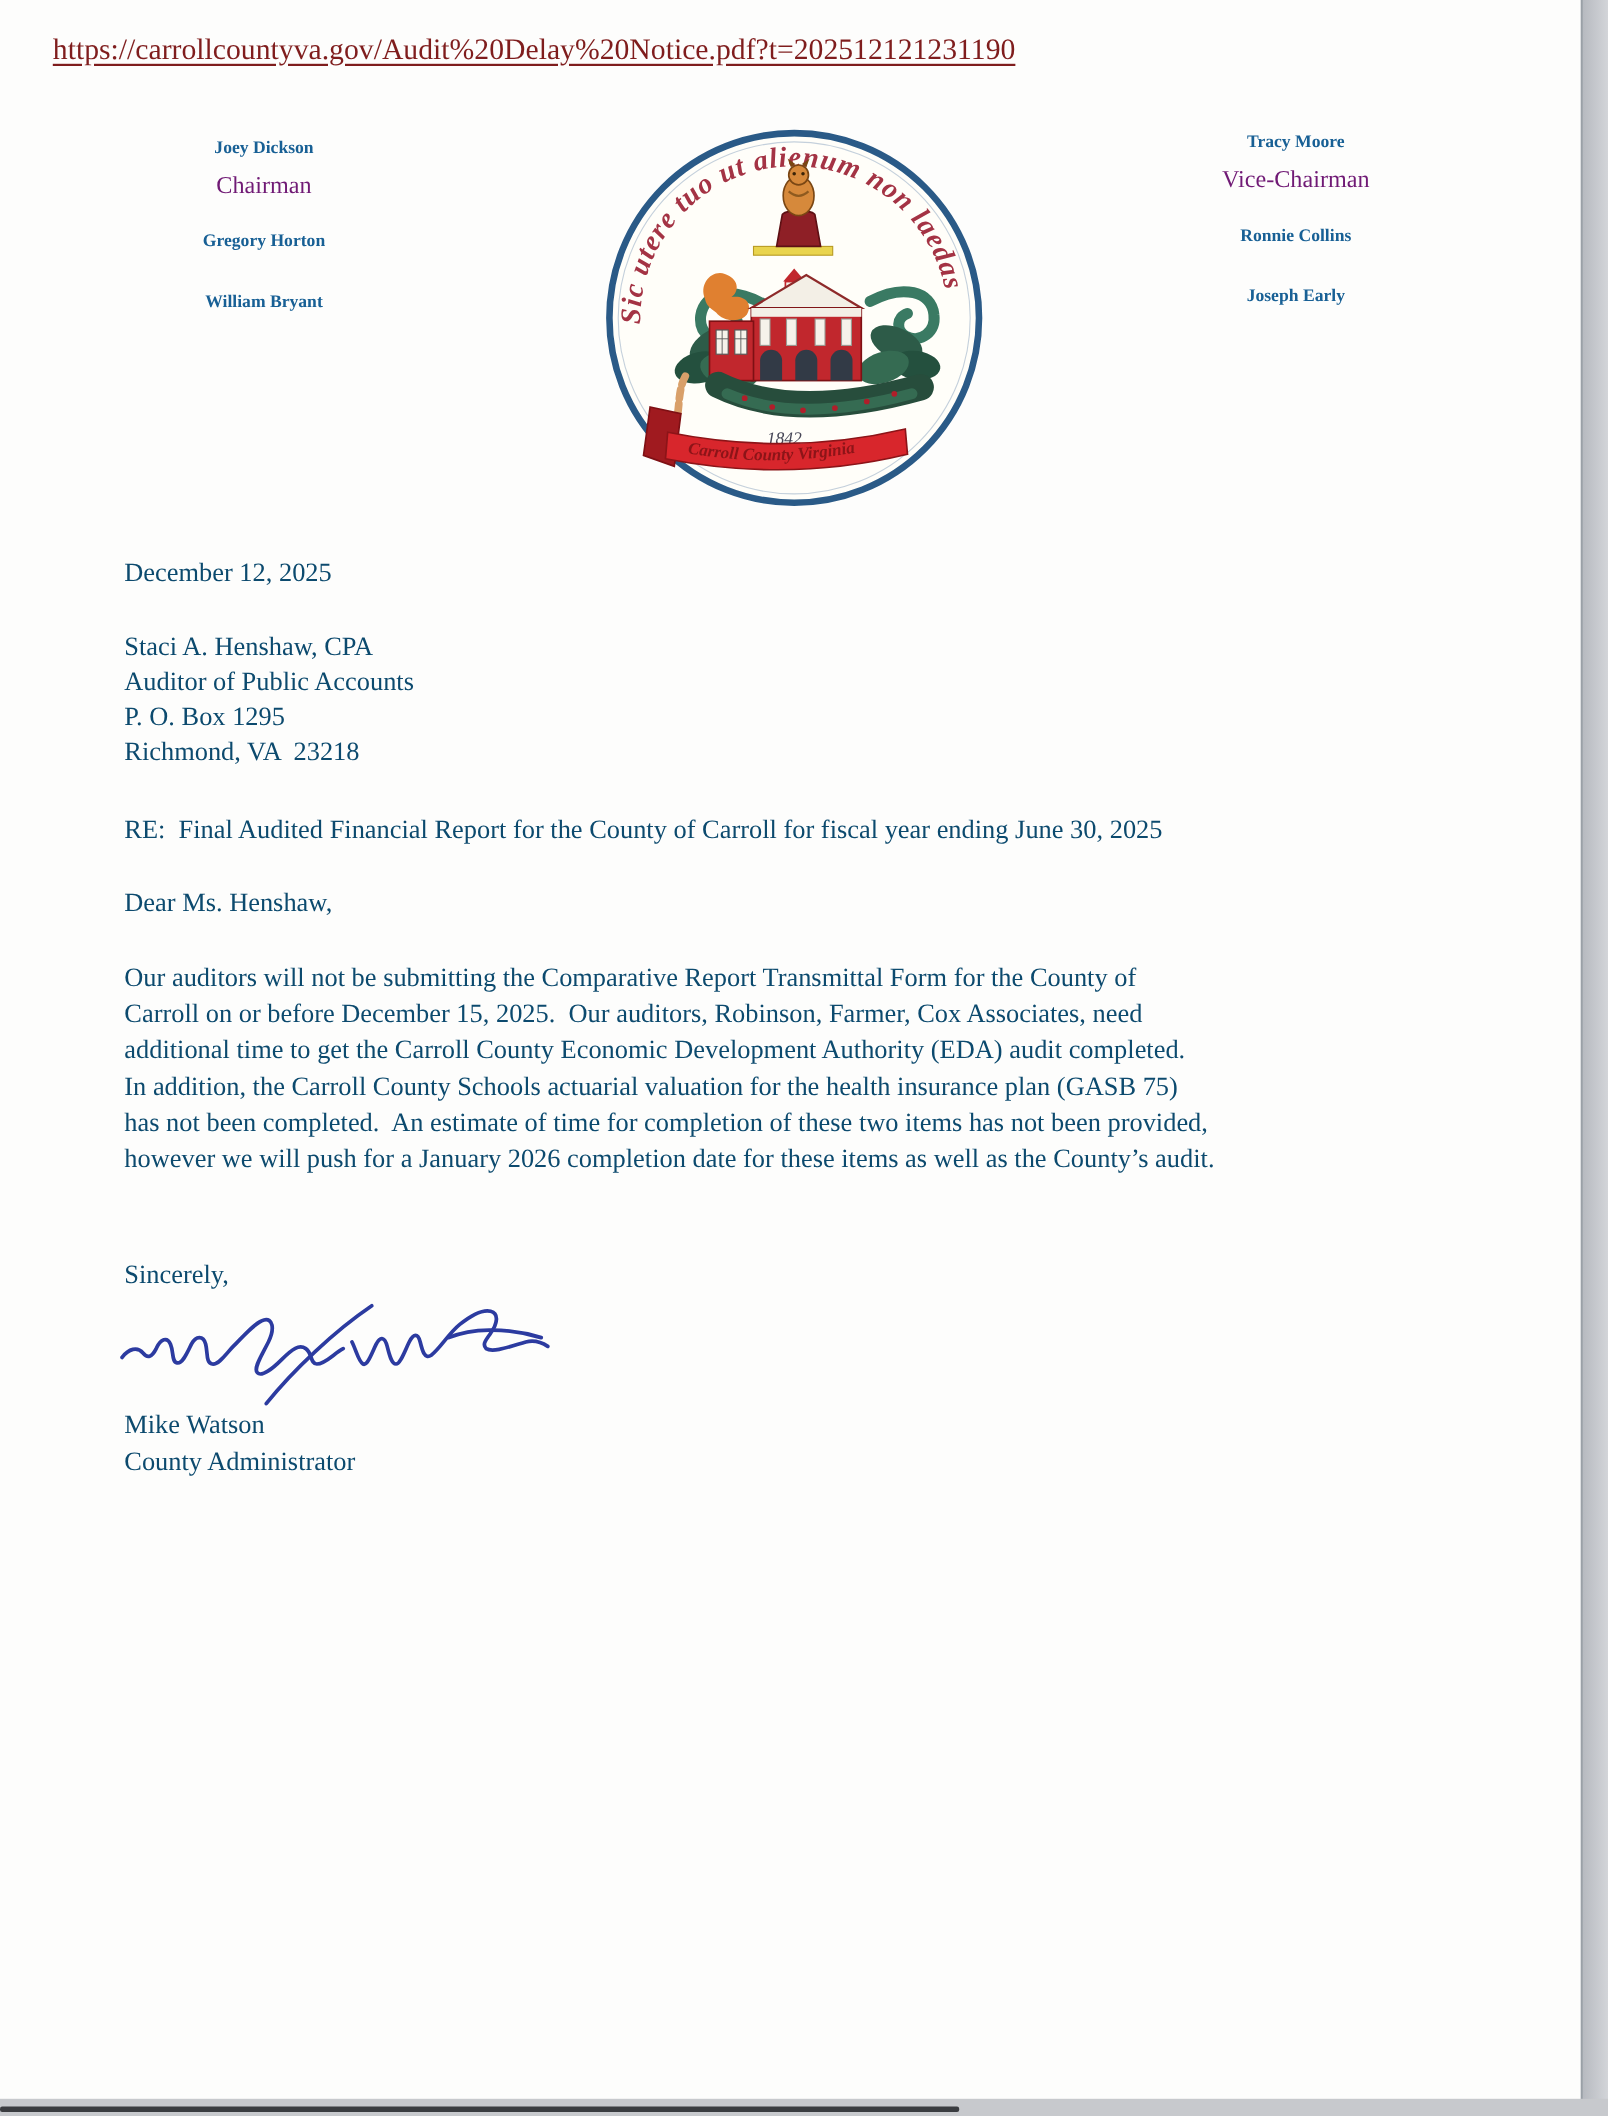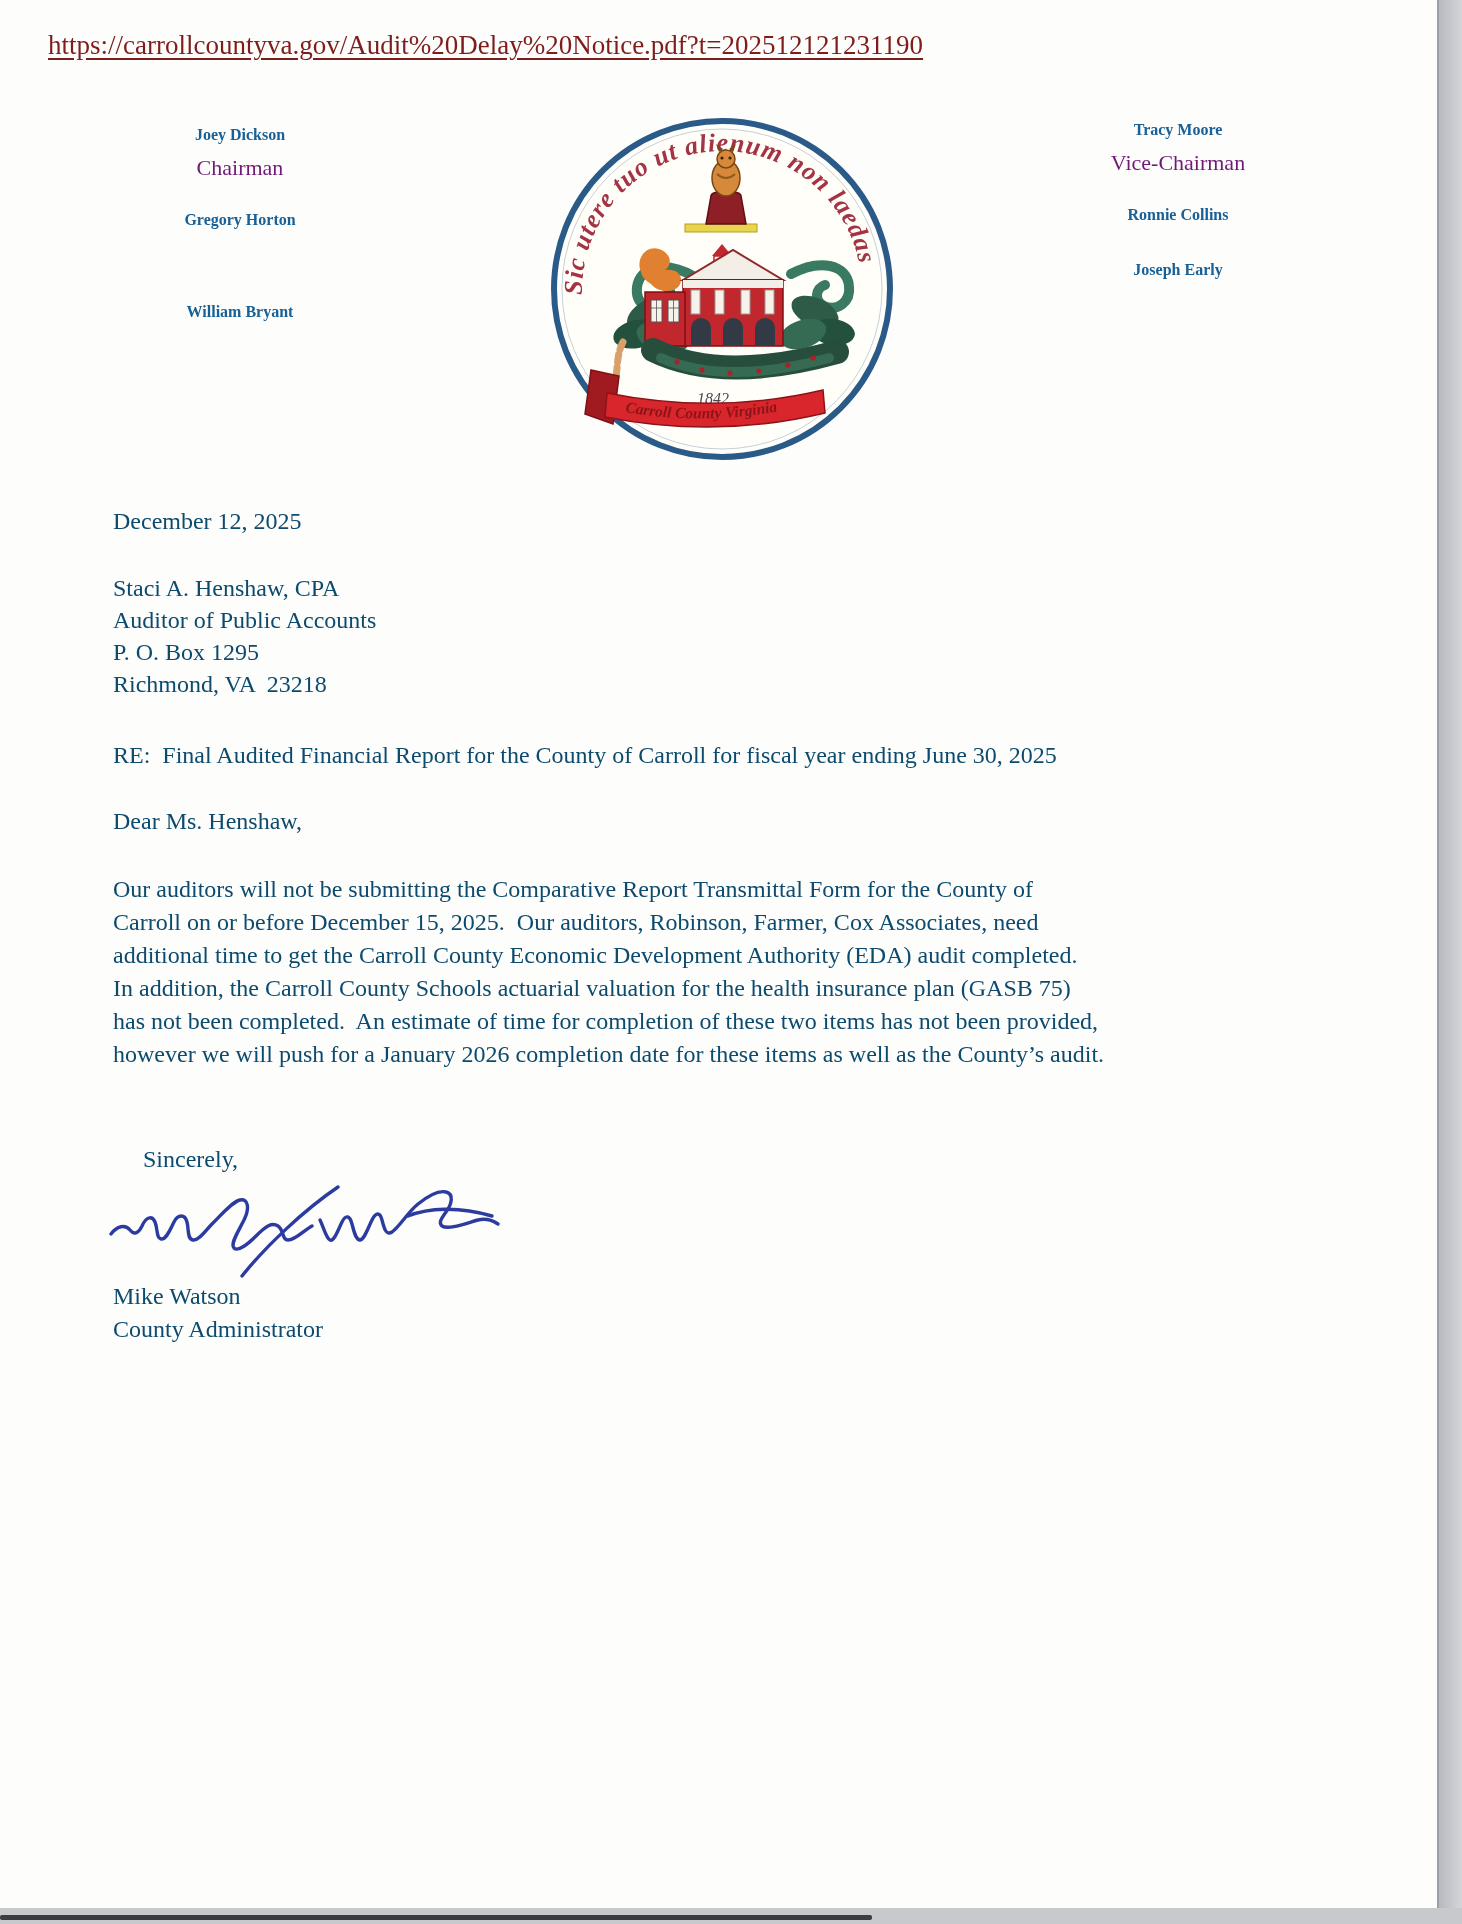--- a/index.html
+++ b/index.html
@@ -51,21 +51,21 @@
 </style>
 </head>
 <body>
 
 <a class="abs url-link" href="#">https://carrollcountyva.gov/Audit%20Delay%20Notice.pdf?t=202512121231190</a>
 
 <div class="abs officials col-left">
   <div class="name" style="top:126px;">Joey Dickson</div>
   <div class="title" style="top:155px;">Chairman</div>
   <div class="name" style="top:211px;">Gregory Horton</div>
-  <div class="name" style="top:266px;margin-top:37px;">William Bryant</div>
+  <div class="name" style="top:266px;">William Bryant</div>
 </div>
 
 <div class="abs officials col-right">
   <div class="name" style="top:121px;">Tracy Moore</div>
   <div class="title" style="top:150px;">Vice-Chairman</div>
   <div class="name" style="top:206px;">Ronnie Collins</div>
   <div class="name" style="top:261px;">Joseph Early</div>
 </div>
 
 <svg class="abs" style="left:545px; top:112px;" width="354" height="354" viewBox="0 0 354 354" aria-label="Carroll County Virginia seal">
@@ -168,21 +168,21 @@
 
 <div class="abs lt" style="left:113px; top:808px;">Dear Ms. Henshaw,</div>
 
 <div class="abs lt body-line" style="top:876px;">Our auditors will not be submitting the Comparative Report Transmittal Form for the County of</div>
 <div class="abs lt body-line" style="top:909px;">Carroll on or before December 15, 2025.  Our auditors, Robinson, Farmer, Cox Associates, need</div>
 <div class="abs lt body-line" style="top:942px;">additional time to get the Carroll County Economic Development Authority (EDA) audit completed.</div>
 <div class="abs lt body-line" style="top:975px;">In addition, the Carroll County Schools actuarial valuation for the health insurance plan (GASB 75)</div>
 <div class="abs lt body-line" style="top:1008px;">has not been completed.  An estimate of time for completion of these two items has not been provided,</div>
 <div class="abs lt body-line" style="top:1041px;">however we will push for a January 2026 completion date for these items as well as the County’s audit.</div>
 
-<div class="abs lt" style="left:113px; top:1146px;margin-left:30px;">Sincerely,</div>
+<div class="abs lt" style="left:113px; top:1146px;">Sincerely,</div>
 
 <svg class="abs" style="left:108px; top:1182px;" width="400" height="105" viewBox="0 0 400 105" aria-label="Mike Watson signature">
   <g fill="none" stroke="#2c3ba0" stroke-width="3.4" stroke-linecap="round" stroke-linejoin="round">
     <path d="M3,52 C9,44 17,42 22,48 C26,53 30,52 34,44 C38,35 44,33 47,40 C50,47 48,56 53,57 C58,58 62,48 66,40 C70,32 77,32 79,40 C81,48 79,57 85,58 C91,59 98,48 104,42 C114,32 124,20 132,18 C140,16 142,26 136,38 C130,50 122,62 126,66 C130,70 140,62 148,54 C158,44 164,40 170,44 C176,48 174,58 180,58 C188,58 196,48 204,44"></path>
     <path d="M134,94 C158,64 196,28 230,5"></path>
     <path d="M212,38 C216,46 218,56 222,58 C226,60 230,48 234,40 C238,32 242,34 244,42 C246,50 248,58 252,58 C256,58 260,46 264,38 C268,30 272,30 274,38 C276,46 278,54 284,50 C292,44 300,30 310,22 C320,14 330,8 338,10 C346,12 344,22 338,30 C334,36 330,40 334,44 C340,48 356,42 370,38 C378,36 384,38 390,42"></path>
     <path d="M300,34 C320,26 350,24 384,34"></path>
   </g>
 </svg>
 

